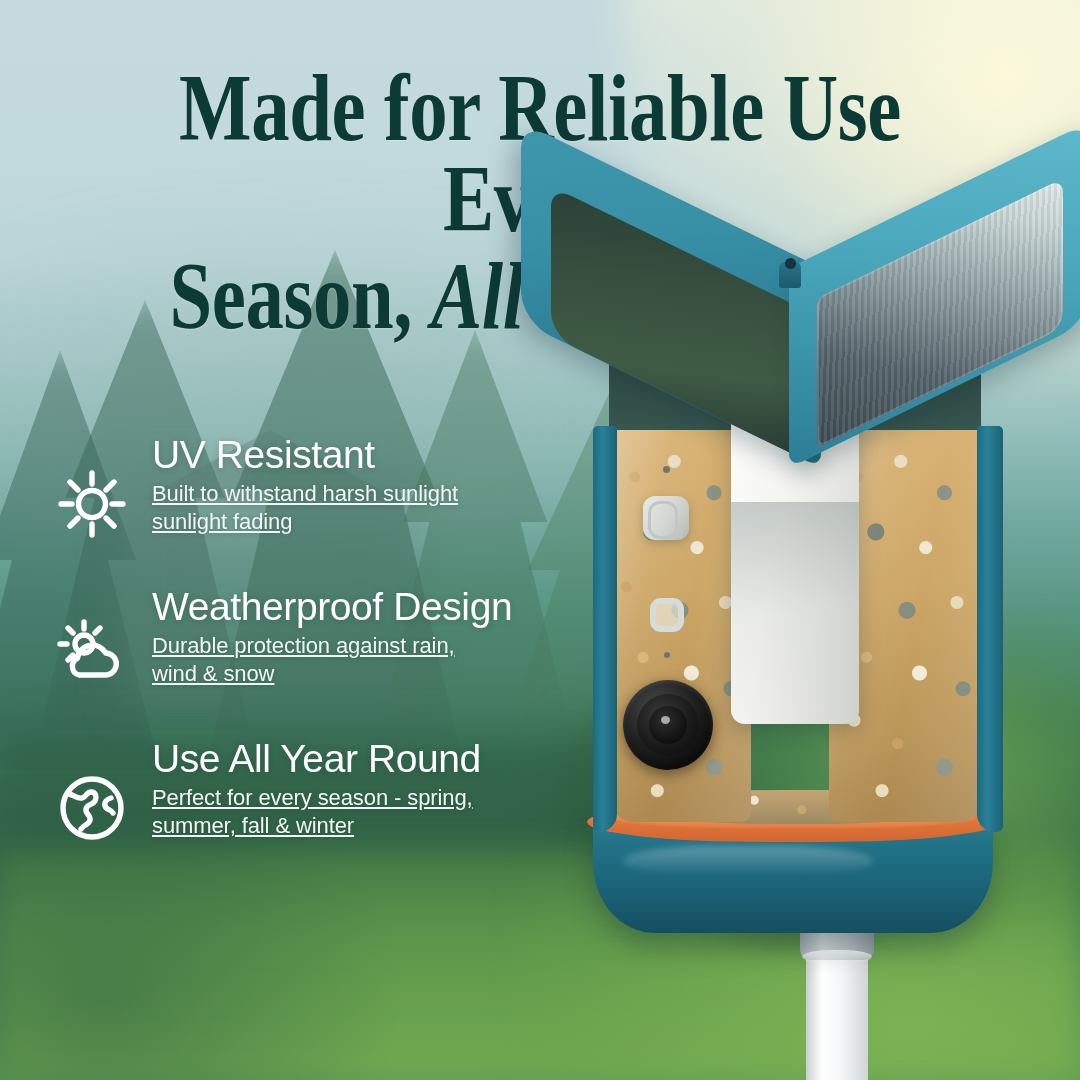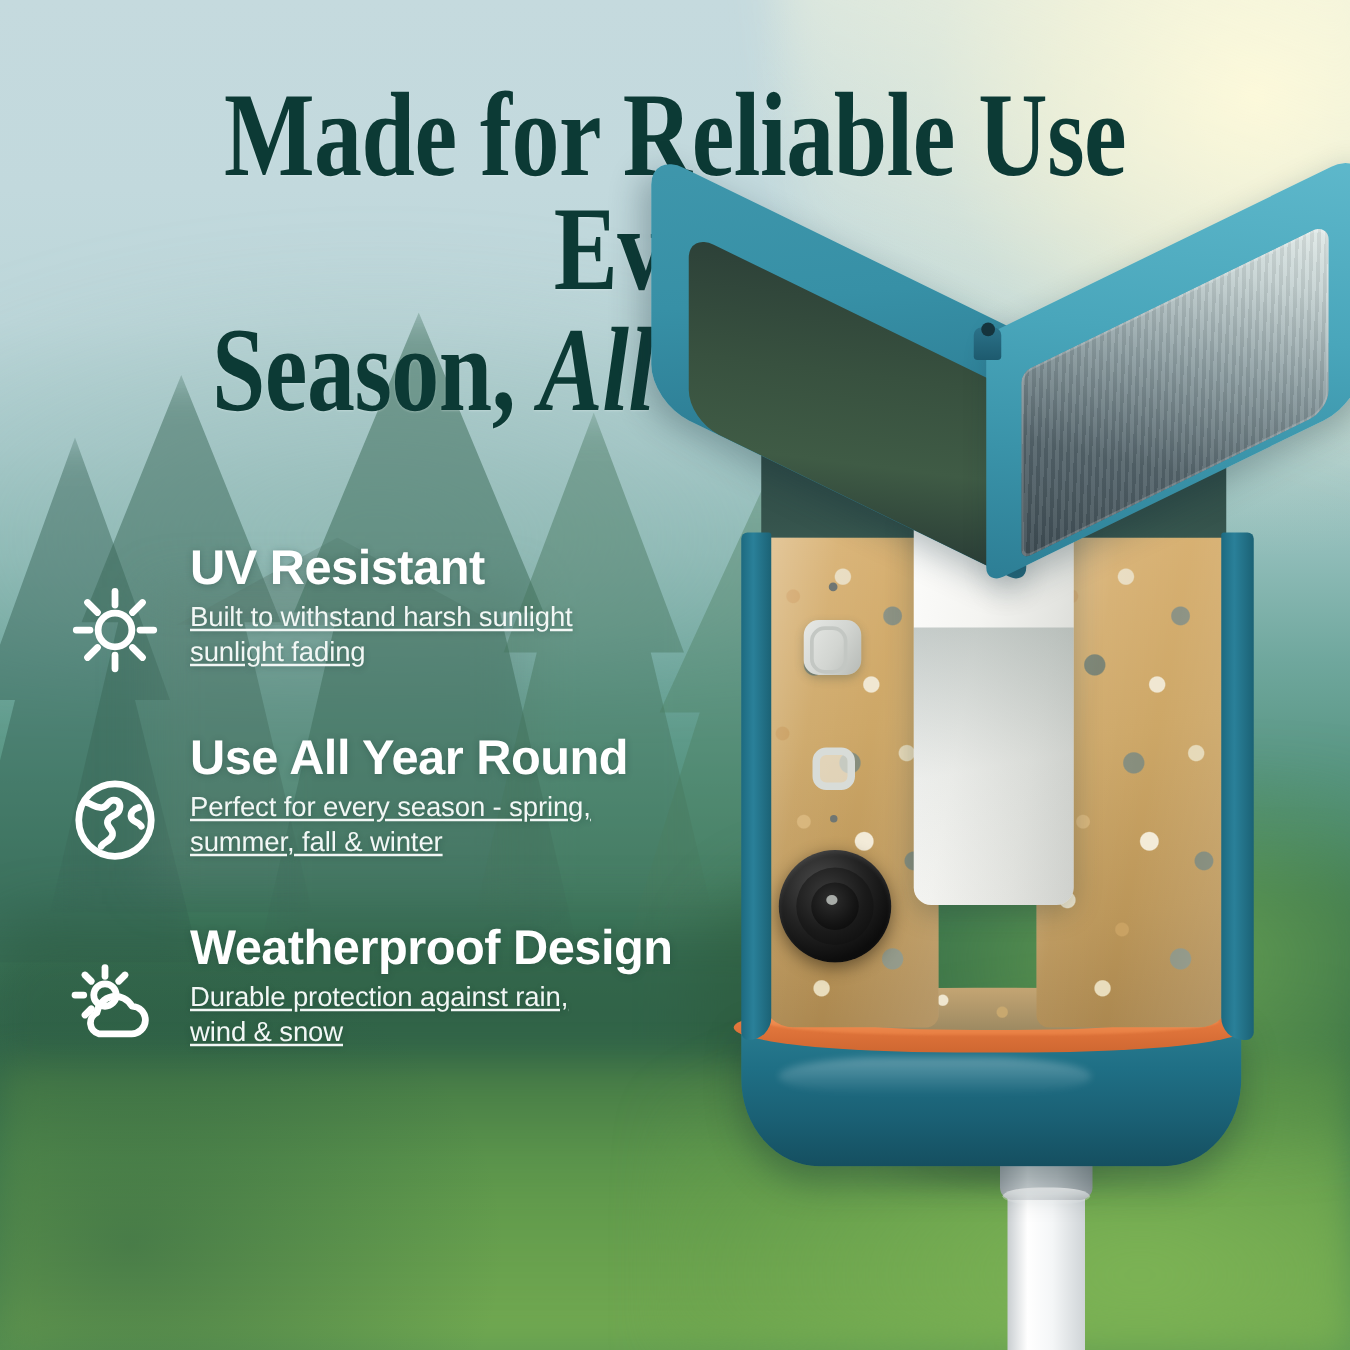--- a/index.html
+++ b/index.html
@@ -141,21 +141,21 @@
   .feature { position:relative; display:flex; align-items:flex-start; margin-bottom:42px; }
   .feat-icon {
     width:76px; min-width:76px; height:76px;
     display:flex; align-items:center; justify-content:center;
     margin-top:34px;
   }
   .feat-icon svg { display:block; }
   .feat-text { padding-left:22px; padding-top:2px; }
   .feat-title {
     color:#ffffff;
-    font-weight:700;
+    font-weight:400;
     font-size:39px;
     line-height:1.08;
     letter-spacing:-0.4px;
     margin-bottom:4px;
     text-shadow:0 1px 6px rgba(20,50,45,.28);
   }
   .feat-desc {
     color:#f2f7f5;
     font-weight:400;
     font-size:22px;
@@ -430,52 +430,52 @@
     </div>
     <div class="feat-text">
       <div class="feat-title">UV Resistant</div>
       <div class="feat-desc">Built to withstand harsh sunlight</div>
       <div class="feat-desc">sunlight fading</div>
     </div>
   </div>
 
   <div class="feature">
     <div class="feat-icon">
-      <svg width="72" height="72" viewBox="0 0 72 72" fill="none" stroke="#ffffff" stroke-width="5.4" stroke-linecap="round" stroke-linejoin="round">
-        <circle cx="36" cy="36" r="29"></circle>
-        <path d="M13 22c5 1 8 5 13 4s4-6 9-6 6 5 4 9-8 3-9 8 5 6 4 11-7 5-9 9"></path>
-        <path d="M55 26c-4 1-7 4-6 8s6 3 8 7"></path>
-      </svg>
-    </div>
-    <div class="feat-text">
-      <div class="feat-title">Use All Year Round</div>
-      <div class="feat-desc">Perfect for every season - spring,</div>
-      <div class="feat-desc">summer, fall &amp; winter</div>
-    </div>
-  </div>
-
-  <div class="feature">
-    <div class="feat-icon">
       <svg width="74" height="74" viewBox="0 0 74 74" fill="none" stroke="#ffffff" stroke-width="5.4" stroke-linecap="round" stroke-linejoin="round">
         <circle cx="29" cy="25" r="9"></circle>
         <line x1="29" y1="3" x2="29" y2="10"></line>
         <line x1="13" y1="9" x2="18" y2="14"></line>
         <line x1="5" y1="25" x2="12" y2="25"></line>
         <line x1="13" y1="41" x2="18" y2="36"></line>
         <line x1="45" y1="9" x2="40" y2="14"></line>
         <path d="M24 56h26a11 11 0 0 0 .6-22 15 15 0 0 0-28.1 5.2A9 9 0 0 0 24 56z"></path>
       </svg>
     </div>
     <div class="feat-text">
       <div class="feat-title">Weatherproof Design</div>
       <div class="feat-desc">Durable protection against rain,</div>
       <div class="feat-desc">wind &amp; snow</div>
     </div>
   </div>
 
+  <div class="feature">
+    <div class="feat-icon">
+      <svg width="72" height="72" viewBox="0 0 72 72" fill="none" stroke="#ffffff" stroke-width="5.4" stroke-linecap="round" stroke-linejoin="round">
+        <circle cx="36" cy="36" r="29"></circle>
+        <path d="M13 22c5 1 8 5 13 4s4-6 9-6 6 5 4 9-8 3-9 8 5 6 4 11-7 5-9 9"></path>
+        <path d="M55 26c-4 1-7 4-6 8s6 3 8 7"></path>
+      </svg>
+    </div>
+    <div class="feat-text">
+      <div class="feat-title">Use All Year Round</div>
+      <div class="feat-desc">Perfect for every season - spring,</div>
+      <div class="feat-desc">summer, fall &amp; winter</div>
+    </div>
+  </div>
+
 </div>
 
 <div class="product">
   <div class="prod-shadow"></div>
 
   <div class="pole"></div>
   <div class="pole-collar"></div>
 
   <div class="tray"></div>
   <div class="tray-gloss"></div>

